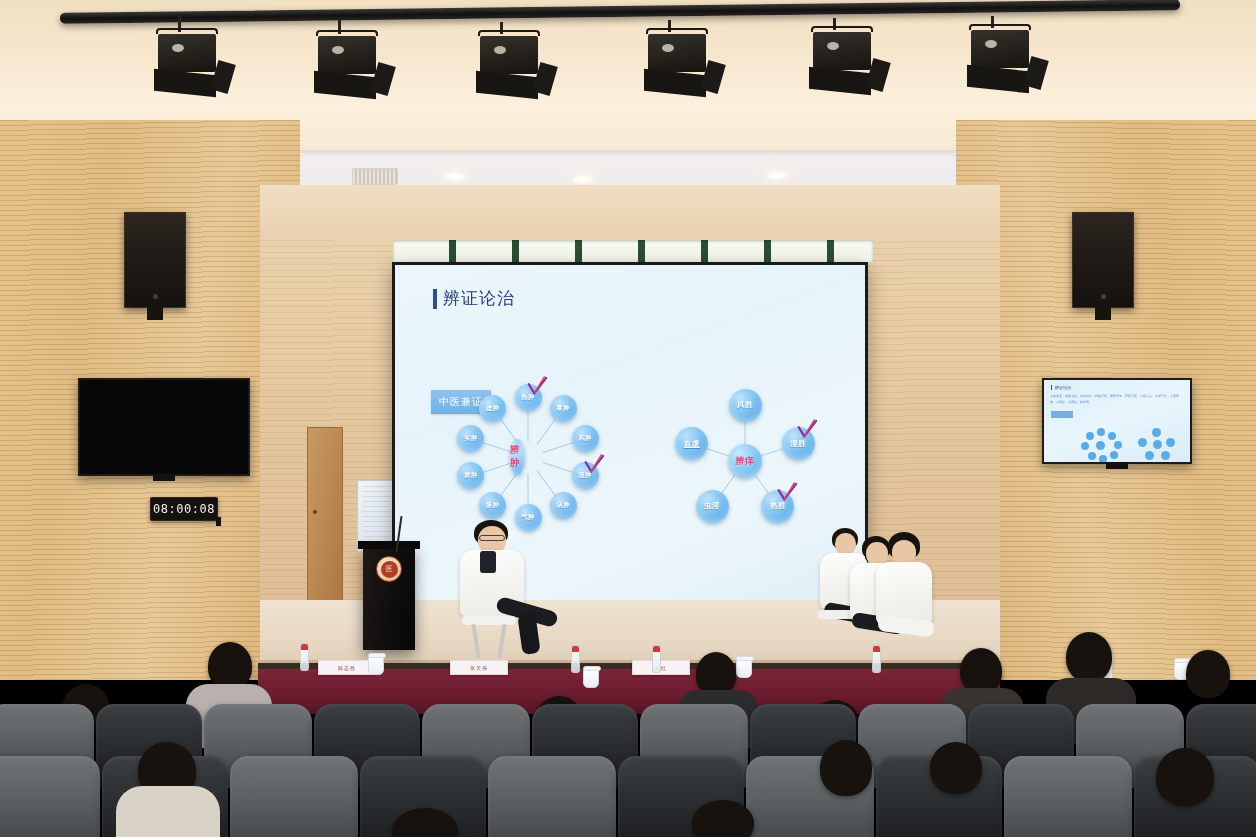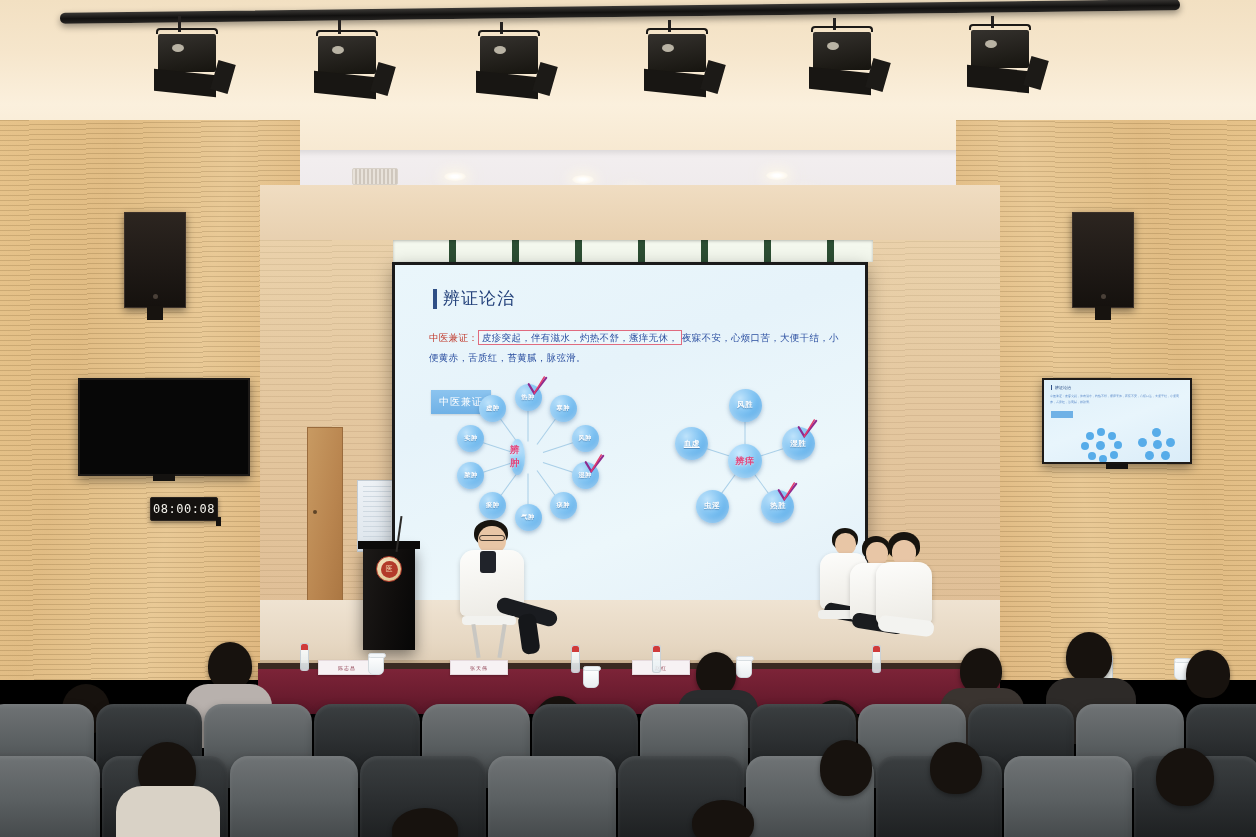--- a/index.html
+++ b/index.html
@@ -378,24 +378,20 @@
   </div>
 
   <div class="screen-frame">
     <div class="screen">
 
       <div class="slide-title-wrap">
         <div class="title-bar"></div>
         <div class="slide-title">辨证论治</div>
       </div>
 
-      <div class="tcm-row">
-        <span class="tcm-label">中医兼证：</span><span class="tcm-box">皮疹突起，伴有滋水，灼热不舒，瘙痒无休，</span><span>夜寐不安，心烦口苦，大便干结，小</span>
-        <span class="tcm-line2">便黄赤，舌质红，苔黄腻，脉弦滑。</span>
-      </div>
 
       <div class="tag-btn">中医兼证</div>
 
       <div class="cluster" id="clusterL" style="left:0; top:0; width:100%; height:100%;">
           <div class="spoke" style="left: 133px; top: 176px; width: 32.5px; transform: rotate(-90deg);"></div>
           <div class="spoke" style="left: 142.405px; top: 179.056px; width: 32.5px; transform: rotate(-54deg);"></div>
           <div class="spoke" style="left: 148.217px; top: 187.056px; width: 32.5px; transform: rotate(-18deg);"></div>
           <div class="spoke" style="left: 148.217px; top: 196.944px; width: 32.5px; transform: rotate(18deg);"></div>
           <div class="spoke" style="left: 142.405px; top: 204.944px; width: 32.5px; transform: rotate(54deg);"></div>
           <div class="spoke" style="left: 133px; top: 208px; width: 32.5px; transform: rotate(90deg);"></div>

